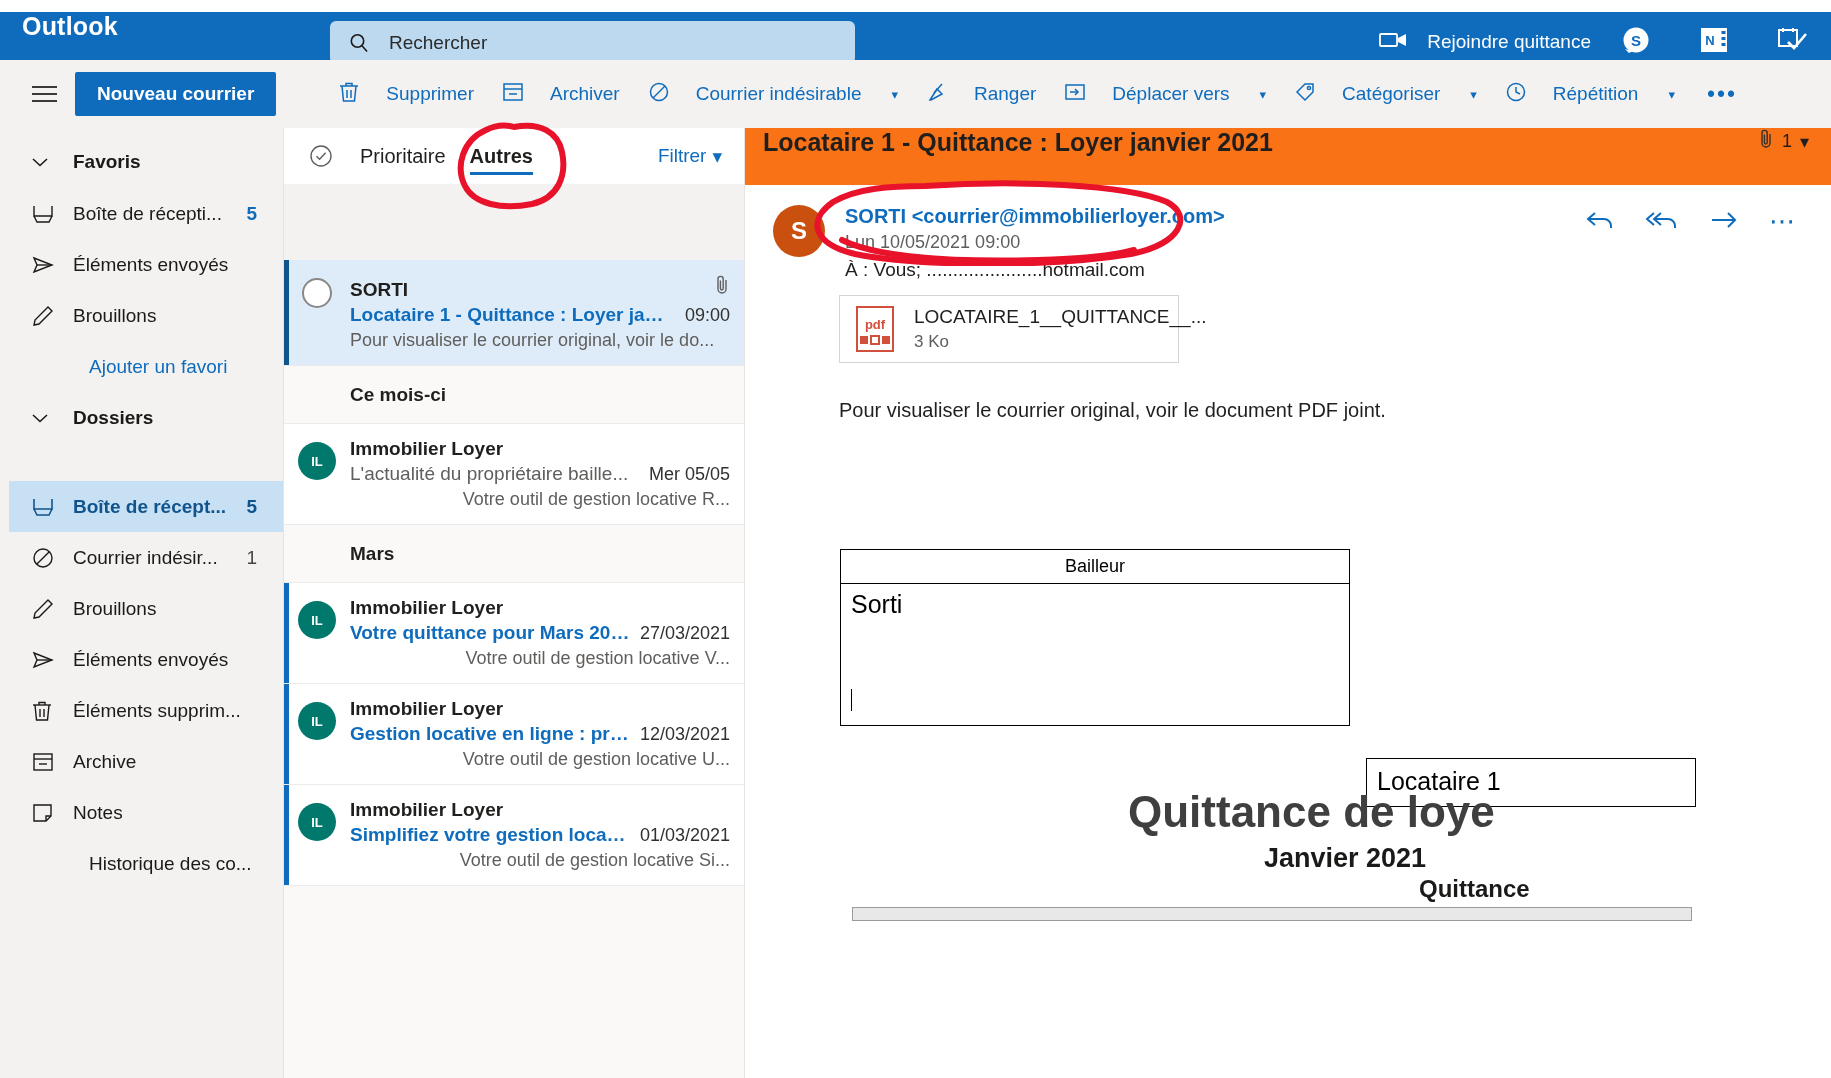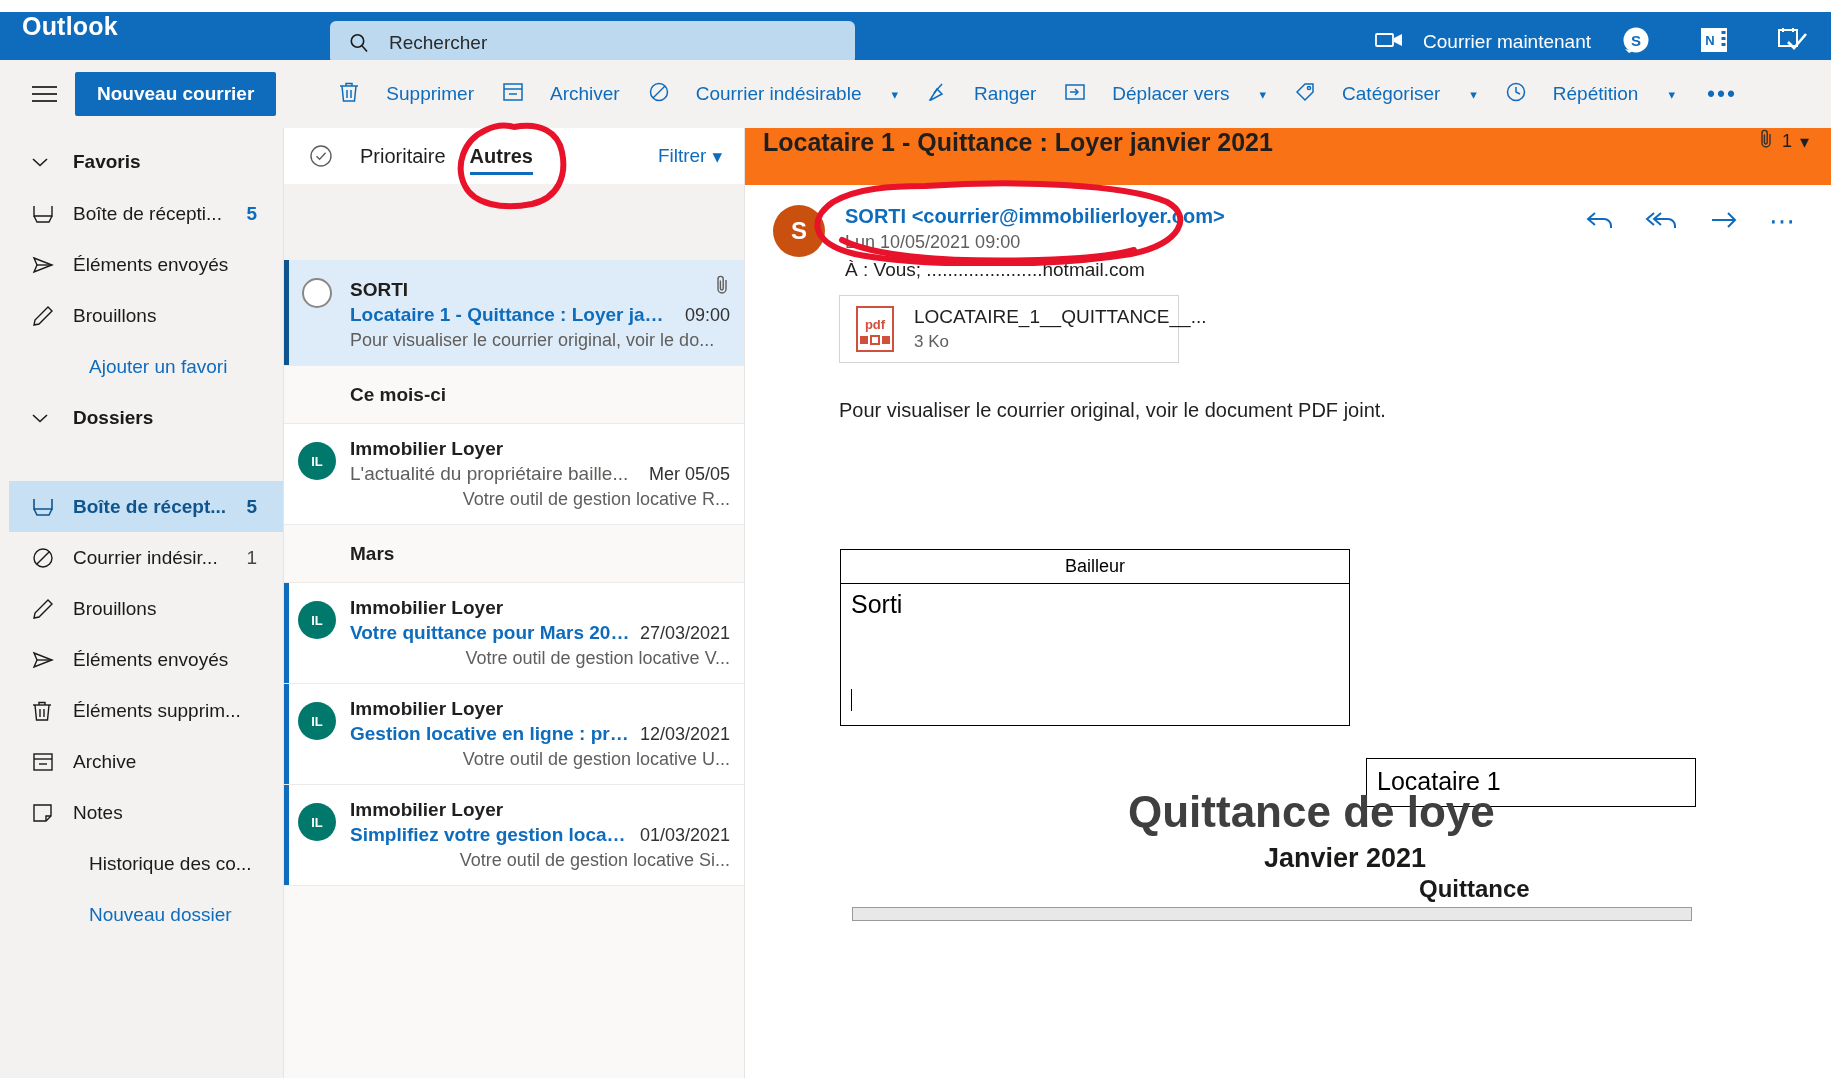--- a/index.html
+++ b/index.html
@@ -185,21 +185,21 @@
       <span class="ph">Rechercher</span>
     </div>
 
     <div class="joinnow">
       <span>
         <svg width="30" height="22" viewBox="0 0 30 22" fill="none" stroke="#fff" stroke-width="1.8">
           <rect x="1" y="5" width="17" height="12" rx="1"></rect>
           <path d="M19 9 L27 5 L27 17 L19 13 Z" fill="#fff" stroke="none"></path>
         </svg>
       </span>
-      <span class="lbl">Courrier maintenant</span>
+      <span class="lbl">Rejoindre quittance</span>
     </div>
 
     <div class="topicons">
       <span>
         <svg width="30" height="30" viewBox="0 0 30 30">
           <circle cx="15" cy="15" r="12.5" fill="#fff"></circle>
           <path d="M4 24 L8 28 L12 26 Z" fill="#fff"></path>
           <text x="15" y="21" font-size="15" font-weight="700" text-anchor="middle" fill="#0f6cbd" font-family="Liberation Sans, sans-serif">S</text>
         </svg>
       </span>
@@ -437,21 +437,20 @@
       <span class="icon">
         <svg width="24" height="22" viewBox="0 0 24 22" fill="none" stroke="#1b1a19" stroke-width="1.4">
           <path d="M3 3 H20 V14 L15 19 H3 Z"></path>
             <path d="M20 14 H15 V19"></path>
         </svg>
       </span>
       <span class="name">Notes</span>
     </div>
 
     <div class="sb-plain">Historique des co...</div>
-    <div class="sb-link">Nouveau dossier</div>
   </div>
 
   <div class="mlist">
     <div class="mlist-head">
       <span class="focus-icon">
         <svg width="26" height="26" viewBox="0 0 26 26" fill="none" stroke="#605e5c" stroke-width="1.4">
           <circle cx="13" cy="13" r="10"></circle>
             <path d="M8.5 13.2 L11.6 16.3 L17.6 9.8"></path>
         </svg>
       </span>

